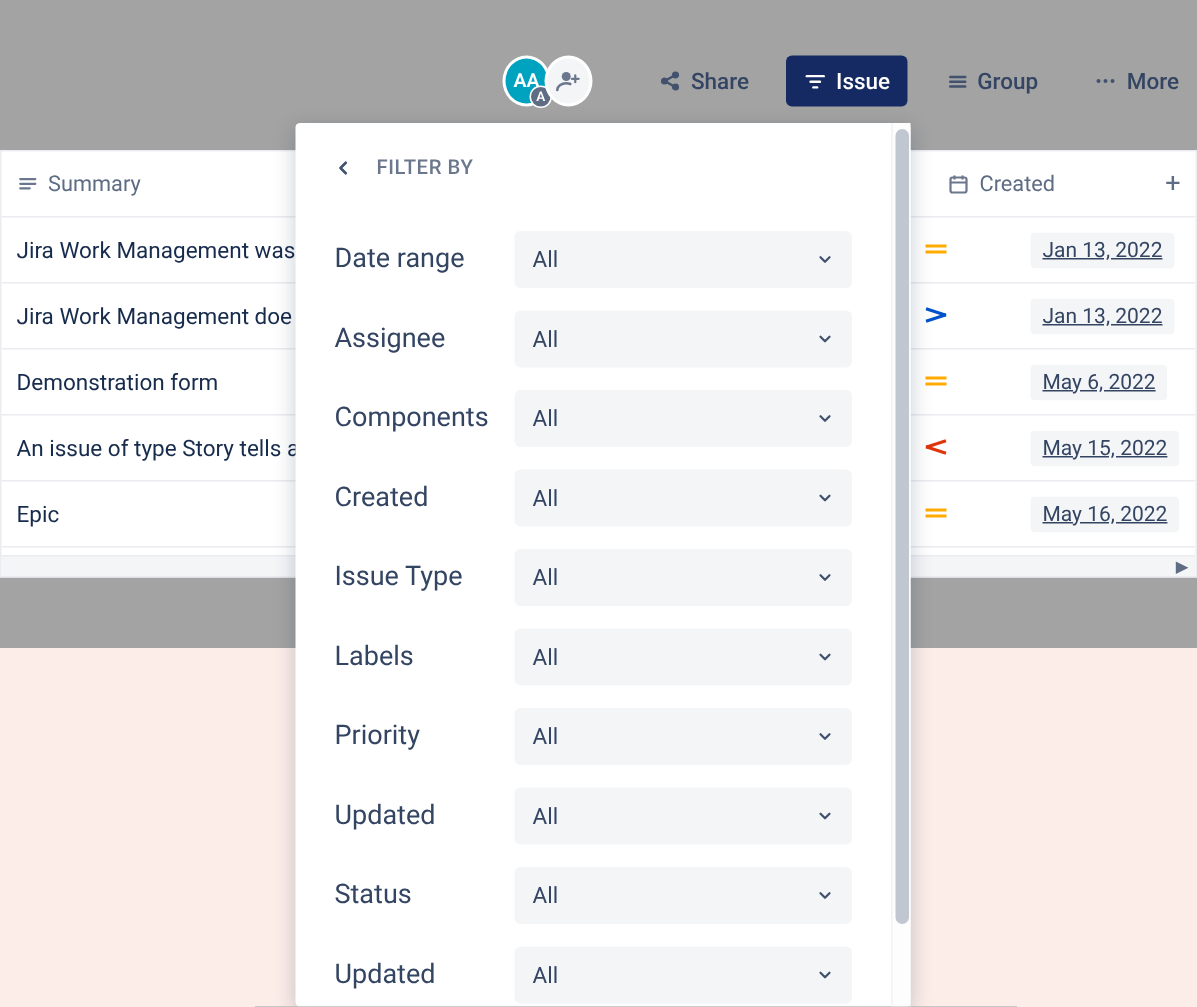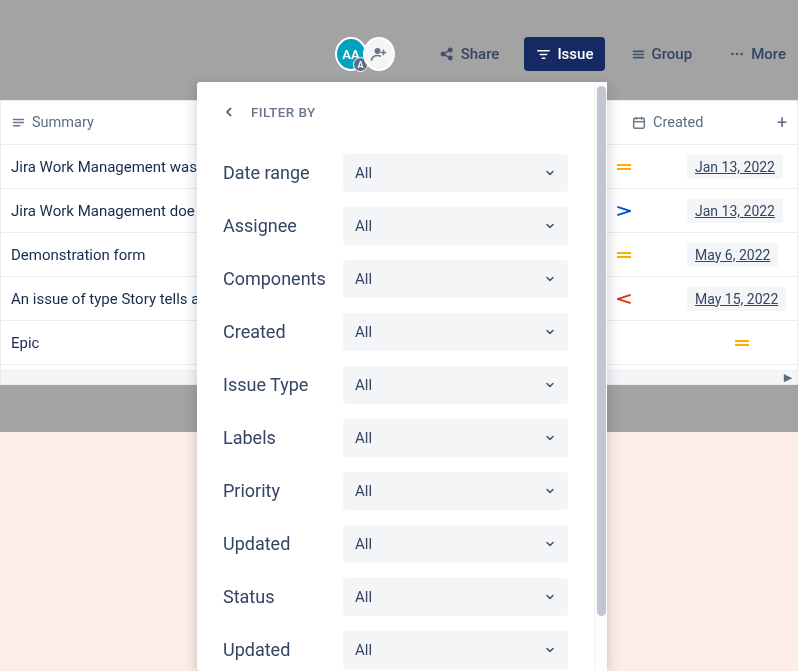--- a/index.html
+++ b/index.html
@@ -383,20 +383,21 @@
         <div class="row">
           <div class="cell summary">An issue of type Story tells a</div>
           <div class="cell gapcol"></div>
           <div class="cell priority"><span class="prio-high"></span></div>
           <div class="cell created"><span class="pill">May 15, 2022</span></div>
         </div>
         <div class="row">
           <div class="cell summary">Epic</div>
           <div class="cell gapcol"></div>
           <div class="cell priority"><span class="prio-bar prio-medium"></span></div>
+          <div class="cell created"><span class="pill">May 16, 2022</span></div>
         </div>
       </div>
 
     <div class="hscroll">
       <span class="arrow">▶</span>
     </div>
   </div>
 
   <div class="panel">
     <div class="panel-inner">

